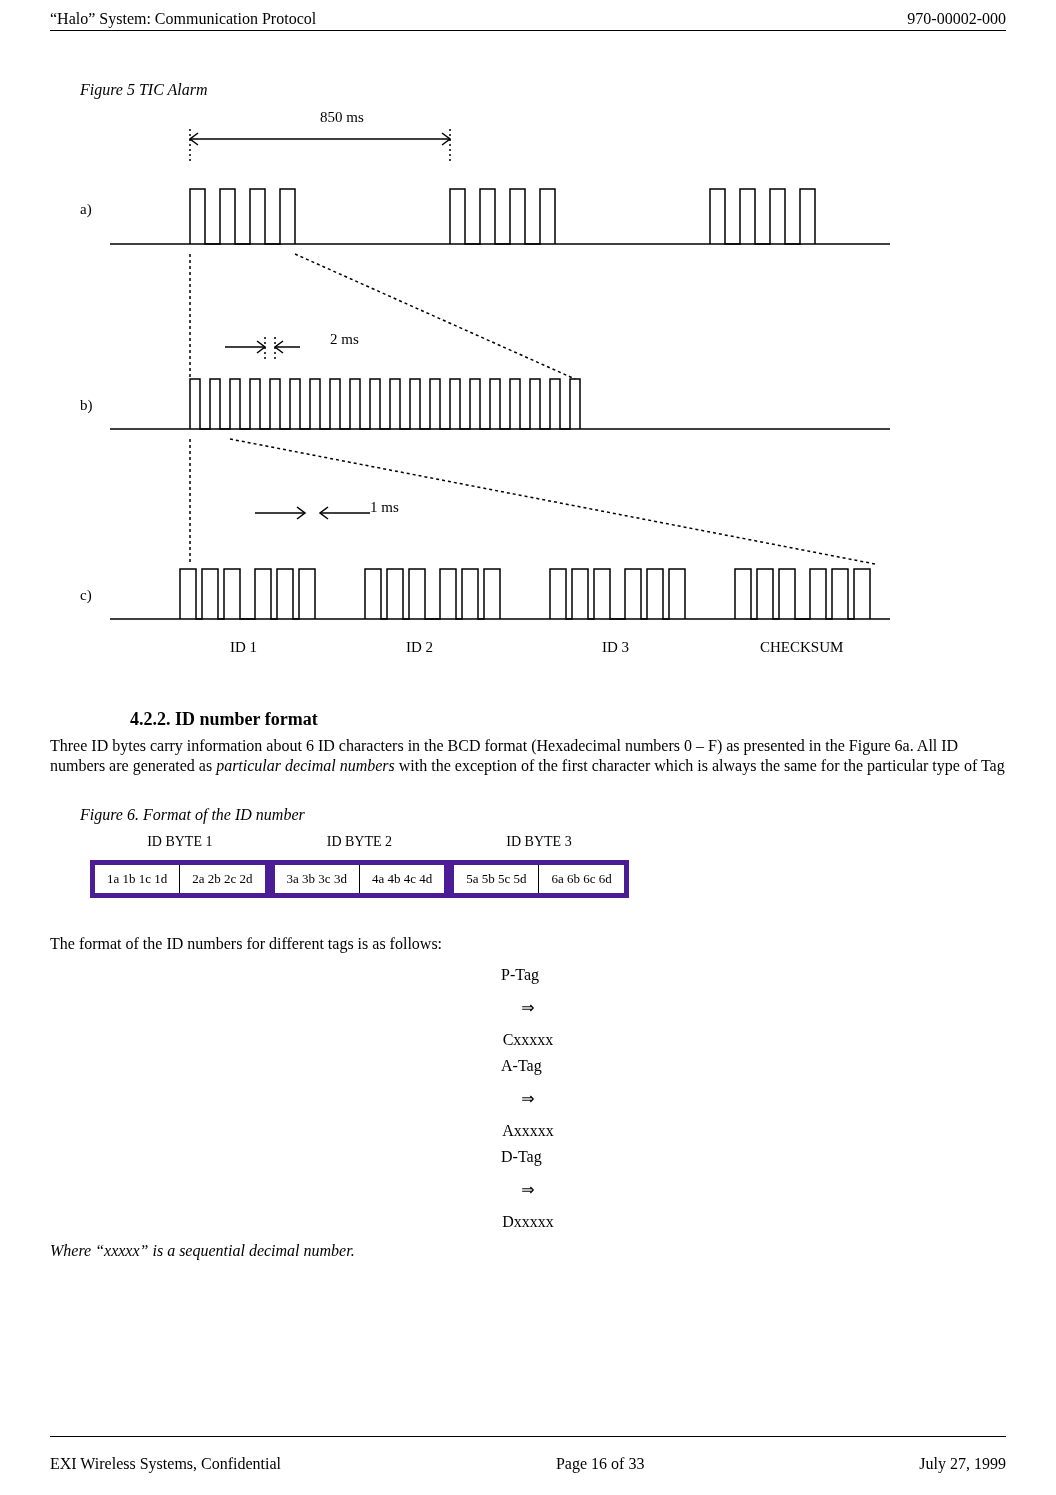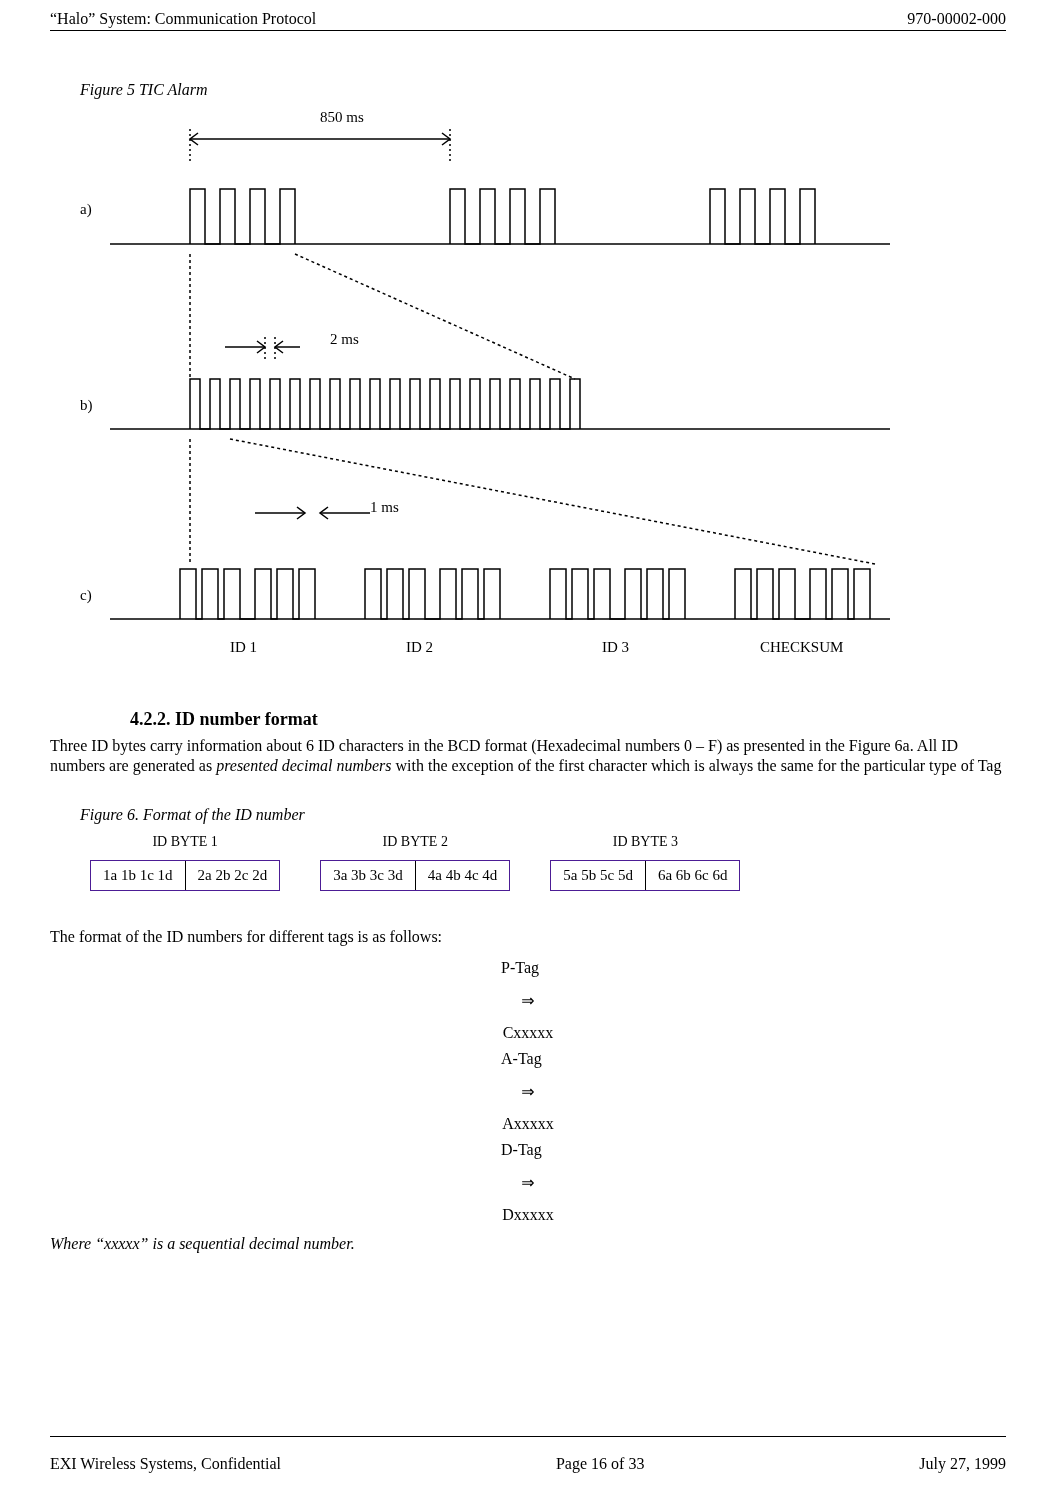--- a/index.html
+++ b/index.html
@@ -44,34 +44,33 @@
     font-size: 18px;
     margin: 30px 0 6px 80px;
   }
   .body-text {
     font-size: 16px;
     line-height: 1.25;
     margin: 0 0 12px 0;
   }
   .byte-row {
     display: flex;
-    gap: 40px;
     margin-left: 40px;
     margin-top: 10px;
   }
   .byte-group { }
   .byte-title {
     text-align: center;
     font-size: 14px;
     margin-bottom: 10px;
   }
   .byte-box {
     display: flex;
-    border: 1px solid #4c1d95;
-    font-size: 15px;
+    border: 5px solid #4c1d95;
+    font-size: 13px;
   }
   .byte-cell {
     padding: 6px 12px;
     white-space: nowrap;
   }
   .byte-cell + .byte-cell { border-left: 1px solid #000; }
   .tag-line {
     display: flex;
     align-items: center;
     gap: 14px;
@@ -173,21 +172,21 @@
 
           <polyline points="655,510 655,460 671,460 671,510 677,510 677,460 693,460 693,510 699,510 699,460 715,460 715,510 730,510 730,460 746,460 746,510 752,510 752,460 768,460 768,510 774,510 774,460 790,460 790,510"></polyline>
         </g>
       </g>
     </svg>
   </div>
 
   <div class="section-heading">4.2.2.   ID number format</div>
 
   <p class="body-text">
-    <span>Three ID bytes carry information about 6 ID characters in the BCD format (Hexadecimal numbers 0 – F) as presented in the Figure 6a. All ID numbers are generated as </span><span class="italic">presented decimal numbers</span><span> with the exception of the first character which is always the same for the particular type of Tag</span>
+    <span>Three ID bytes carry information about 6 ID characters in the BCD format (Hexadecimal numbers 0 – F) as presented in the Figure 6a. All ID numbers are generated as </span><span class="italic">particular decimal numbers</span><span> with the exception of the first character which is always the same for the particular type of Tag</span>
   </p>
 
   <div class="figure-caption" style="margin-top:30px;">Figure 6. Format of the ID number</div>
 
   <div class="byte-row">
     <div class="byte-group">
       <div class="byte-title">ID BYTE 1</div>
       <div class="byte-box">
         <div class="byte-cell">1a 1b 1c 1d</div>
         <div class="byte-cell">2a 2b 2c 2d</div>

